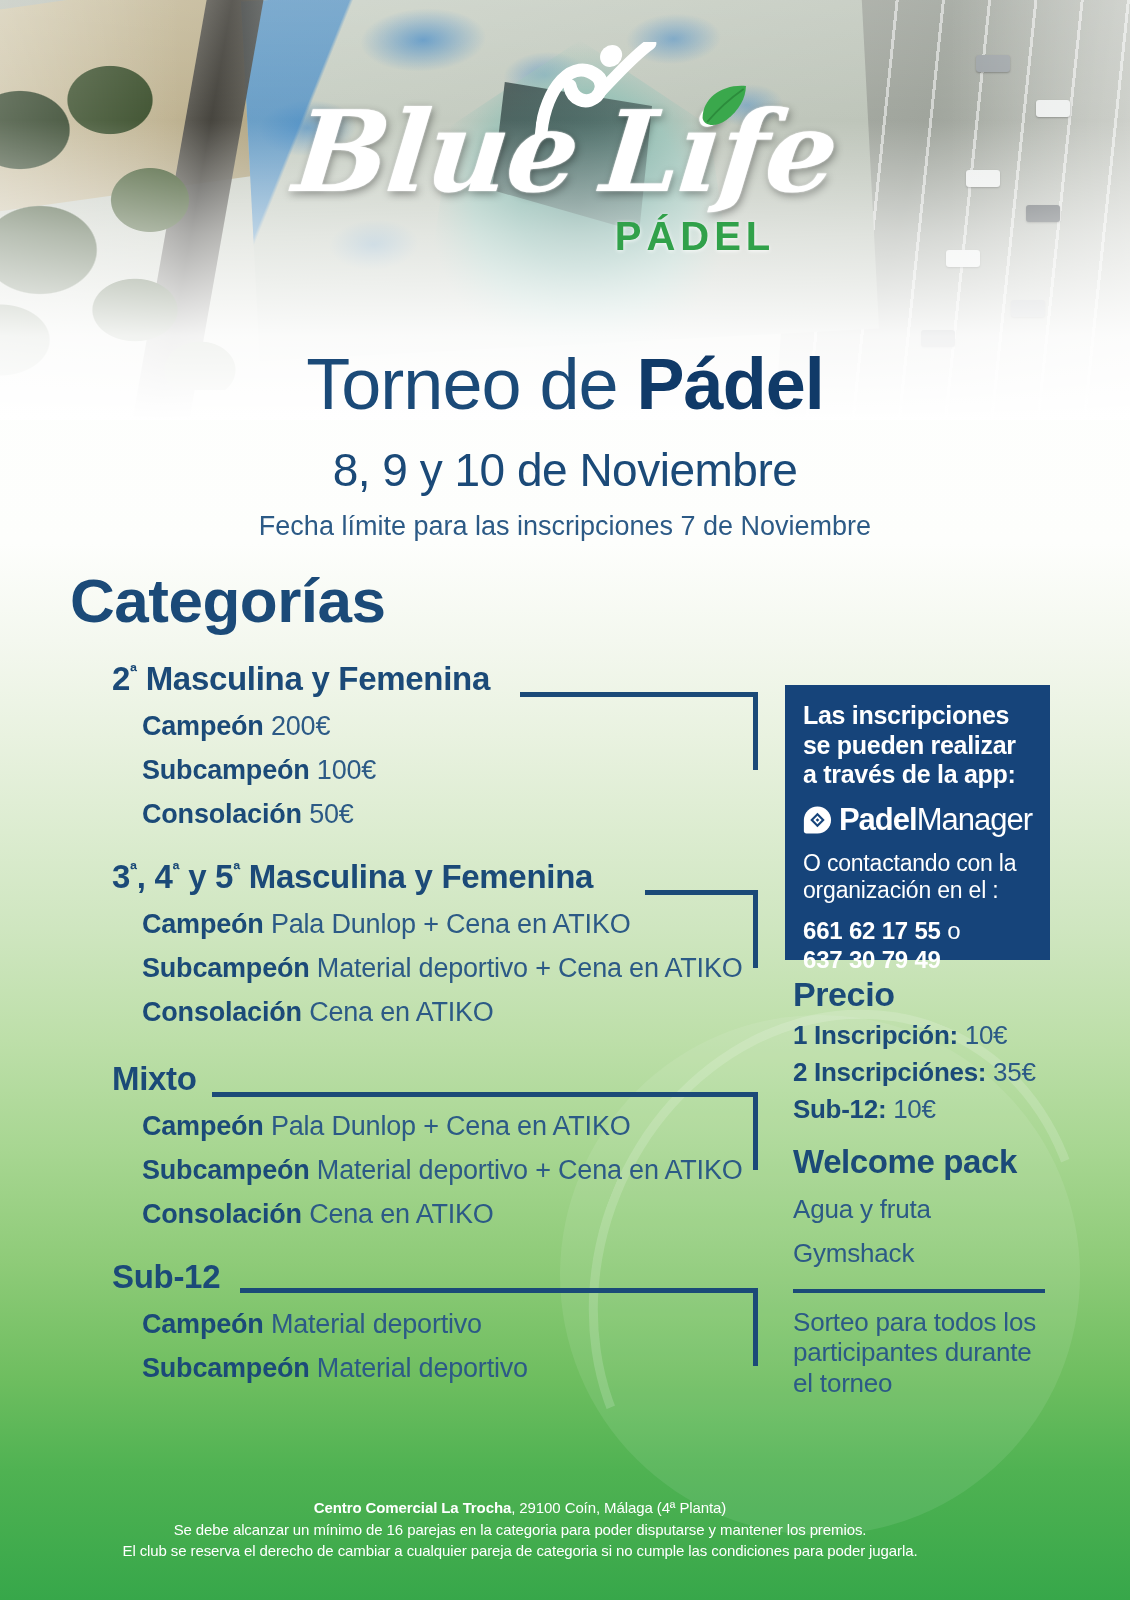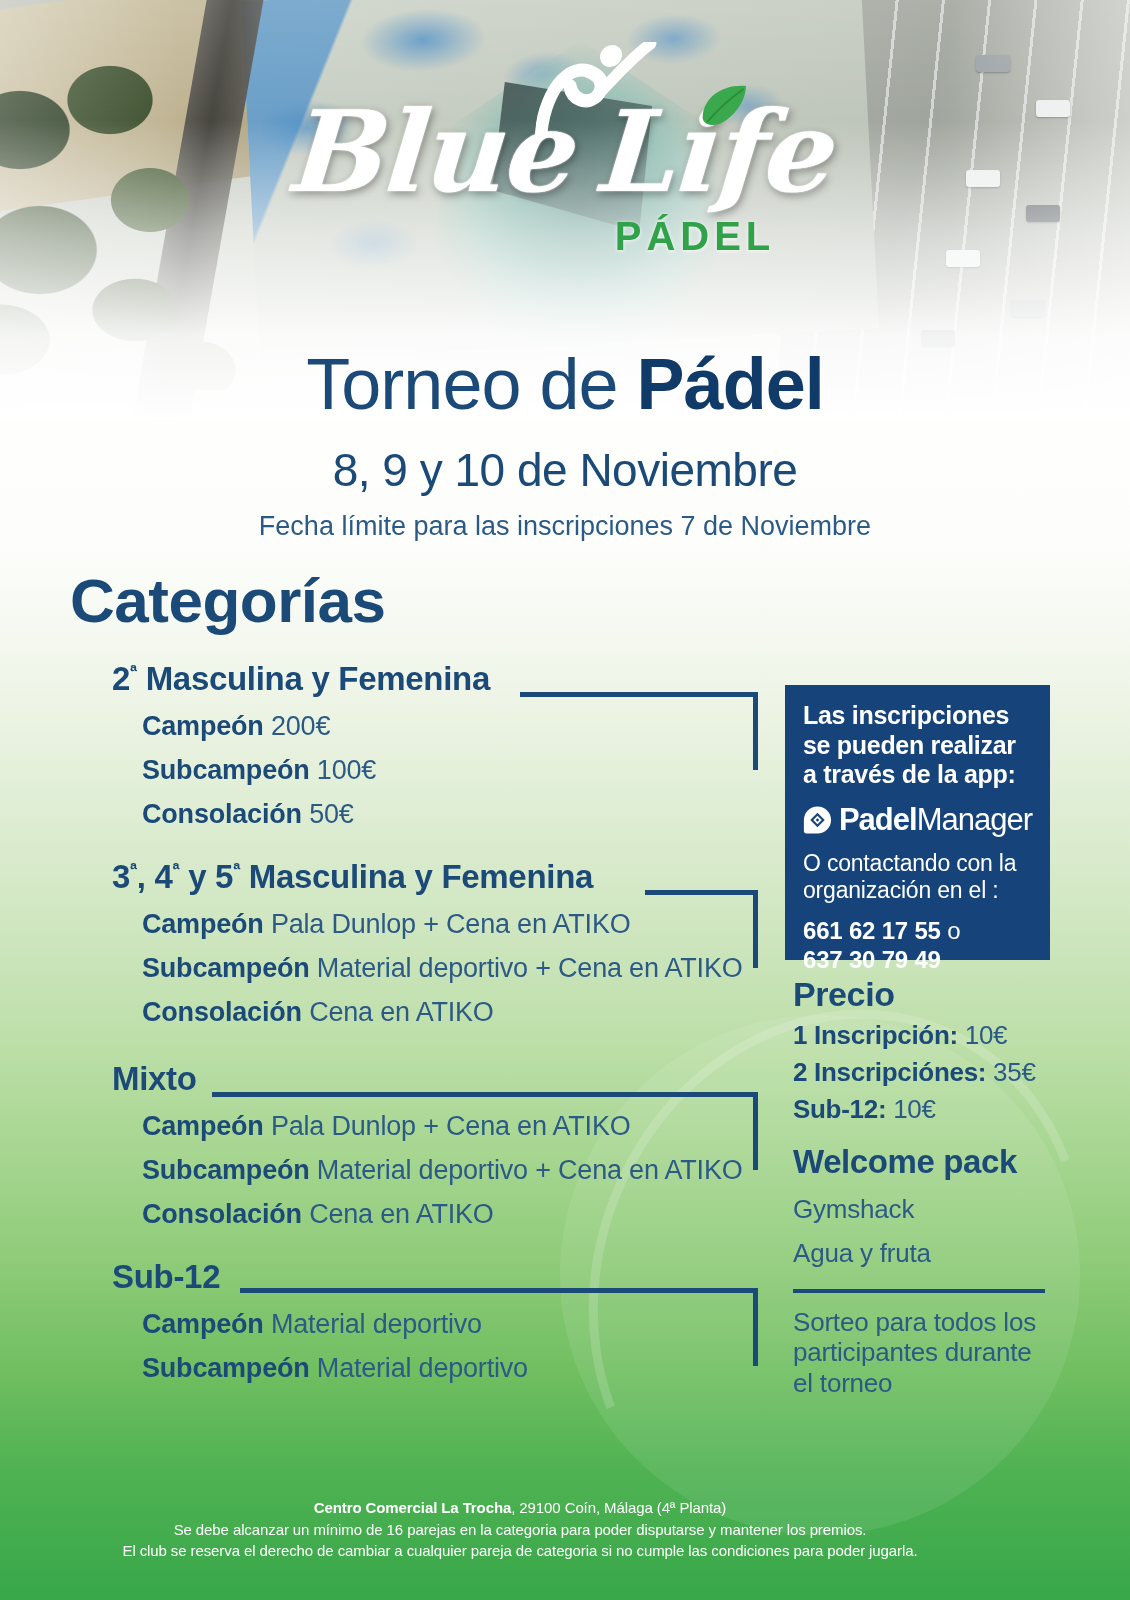--- a/index.html
+++ b/index.html
@@ -456,22 +456,22 @@
     </div>
   </div>
 
   <div class="right-col">
     <div class="rc-head">Precio</div>
     <div class="rc-line"><b>1 Inscripción:</b> <span>10€</span></div>
     <div class="rc-line"><b>2 Inscripciónes:</b> <span>35€</span></div>
     <div class="rc-line"><b>Sub-12:</b> <span>10€</span></div>
 
     <div class="rc-head wp">Welcome pack</div>
+    <div class="rc-plain">Agua y fruta</div>
     <div class="rc-plain">Gymshack</div>
-    <div class="rc-plain">Agua y fruta</div>
 
     <div class="rc-divider"></div>
     <div class="rc-note">Sorteo para todos los participantes durante el torneo</div>
   </div>
 
   <div class="footer">
     <div><b>Centro Comercial La Trocha</b><span>, 29100 Coín, Málaga (4ª Planta)</span></div>
     <div>Se debe alcanzar un mínimo de 16 parejas en la categoria para poder disputarse y mantener los premios.</div>
     <div>El club se reserva el derecho de cambiar a cualquier pareja de categoria si no cumple las condiciones para poder jugarla.</div>
   </div>

